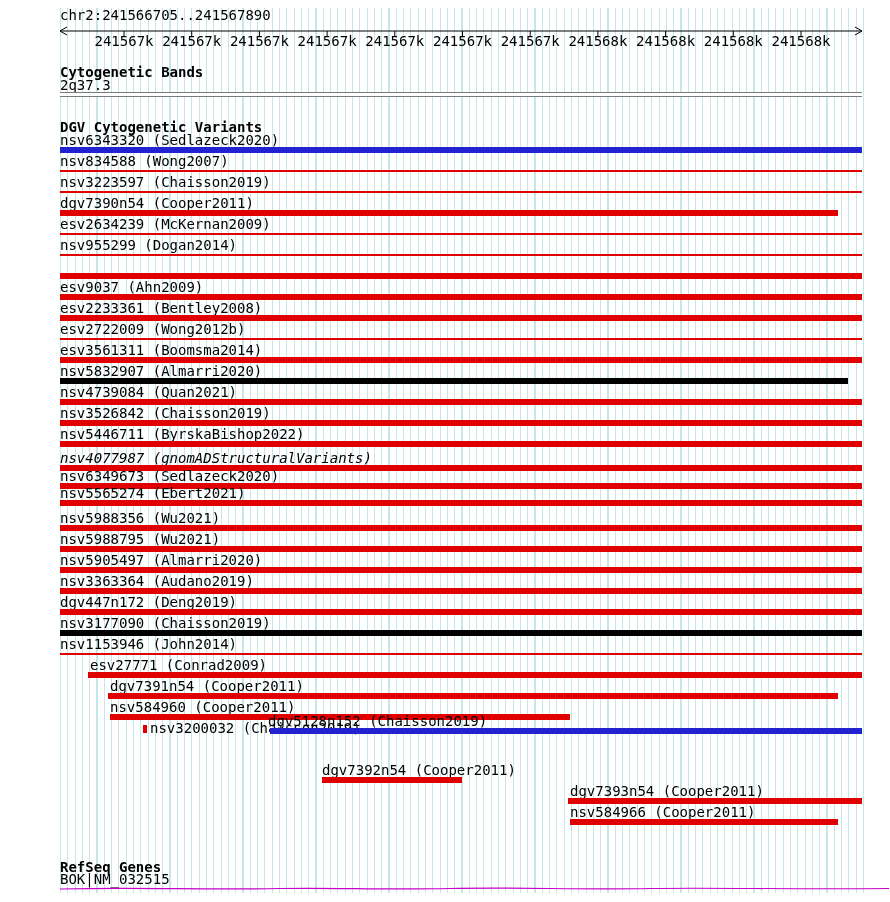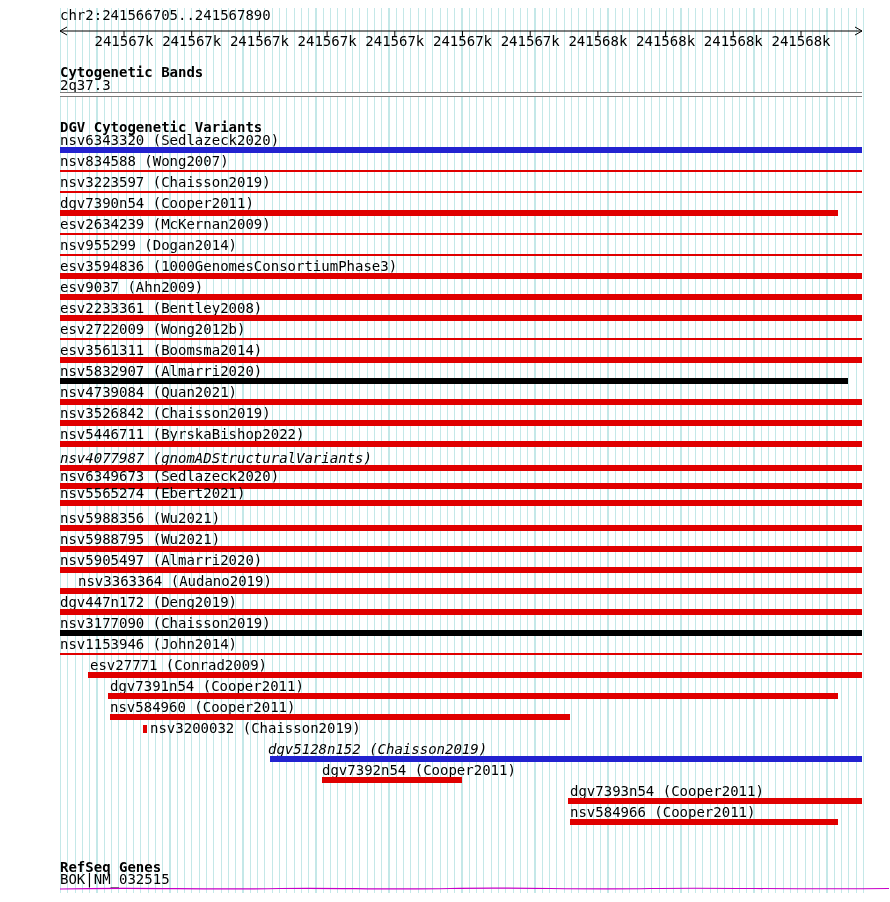--- a/index.html
+++ b/index.html
@@ -88,21 +88,20 @@
       </div>
       <div class="row" style="top: 84px;">
         <span class="vlabel" style="left: 60px;">esv2634239 (McKernan2009)</span>
         <div class="vbar thin" style="left: 60px; width: 802px; background: rgb(224, 0, 0);"></div>
       </div>
       <div class="row" style="top: 105px; padding-left: 20px;">
         <span class="vlabel" style="left: 60px;">nsv955299 (Dogan2014)</span>
         <div class="vbar thin" style="left: 60px; width: 802px; background: rgb(224, 0, 0);"></div>
       </div>
       <div class="row" style="top: 126px;">
-        <span class="vlabel" style="left: 60px;">esv3594836 (1000GenomesConsortiumPhase3)</span>
         <div class="vbar thick" style="left: 60px; width: 802px; background: rgb(224, 0, 0);"></div>
       </div>
       <div class="row" style="top: 147px;">
         <span class="vlabel" style="left: 60px;">esv9037 (Ahn2009)</span>
         <div class="vbar thick" style="left: 60px; width: 802px; background: rgb(224, 0, 0);"></div>
       </div>
       <div class="row" style="top: 168px;">
         <span class="vlabel" style="left: 60px;">esv2233361 (Bentley2008)</span>
         <div class="vbar thick" style="left: 60px; width: 802px; background: rgb(224, 0, 0);"></div>
       </div>
@@ -148,21 +147,21 @@
       </div>
       <div class="row" style="top: 399px;">
         <span class="vlabel" style="left: 60px;">nsv5988795 (Wu2021)</span>
         <div class="vbar thick" style="left: 60px; width: 802px; background: rgb(224, 0, 0);"></div>
       </div>
       <div class="row" style="top: 420px;">
         <span class="vlabel" style="left: 60px;">nsv5905497 (Almarri2020)</span>
         <div class="vbar thick" style="left: 60px; width: 802px; background: rgb(224, 0, 0);"></div>
       </div>
       <div class="row" style="top: 441px;">
-        <span class="vlabel" style="left: 48px; padding-left: 30px;">nsv3363364 (Audano2019)</span>
+        <span class="vlabel" style="left: 60px;">nsv3363364 (Audano2019)</span>
         <div class="vbar thick" style="left: 60px; width: 802px; background: rgb(224, 0, 0);"></div>
       </div>
       <div class="row" style="top: 462px;">
         <span class="vlabel" style="left: 60px;">dgv447n172 (Deng2019)</span>
         <div class="vbar thick" style="left: 60px; width: 802px; background: rgb(224, 0, 0);"></div>
       </div>
       <div class="row" style="top: 483px;">
         <span class="vlabel" style="left: 60px;">nsv3177090 (Chaisson2019)</span>
         <div class="vbar thick" style="left: 60px; width: 802px; background: rgb(0, 0, 0);"></div>
       </div>
@@ -179,21 +178,21 @@
         <div class="vbar thick" style="left: 108px; width: 730px; background: rgb(224, 0, 0);"></div>
       </div>
       <div class="row" style="top: 567px; text-align: right;">
         <span class="vlabel" style="left: 110px;">nsv584960 (Cooper2011)</span>
         <div class="vbar thick" style="left: 110px; width: 460px; background: rgb(224, 0, 0);"></div>
       </div>
       <div class="row" style="top: 588px;">
         <span class="vlabel" style="left: 150px;">nsv3200032 (Chaisson2019)</span>
         <div class="vbar thick inline" style="left: 143px; width: 4px; background: rgb(224, 0, 0);"></div>
       </div>
-      <div class="row" style="top: 609px; font-style: italic;">
+      <div class="row" style="top: 581px;">
         <span class="vlabel" style="left: 268px;">dgv5128n152 (Chaisson2019)</span>
         <div class="vbar thick" style="left: 270px; width: 592px; background: rgb(34, 34, 208);"></div>
       </div>
       <div class="row" style="top: 630px;">
         <span class="vlabel" style="left: 322px;">dgv7392n54 (Cooper2011)</span>
         <div class="vbar thick" style="left: 322px; width: 140px; background: rgb(224, 0, 0);"></div>
       </div>
       <div class="row" style="top: 651px;">
         <span class="vlabel" style="left: 570px;">dgv7393n54 (Cooper2011)</span>
         <div class="vbar thick" style="left: 568px; width: 294px; background: rgb(224, 0, 0);"></div>

